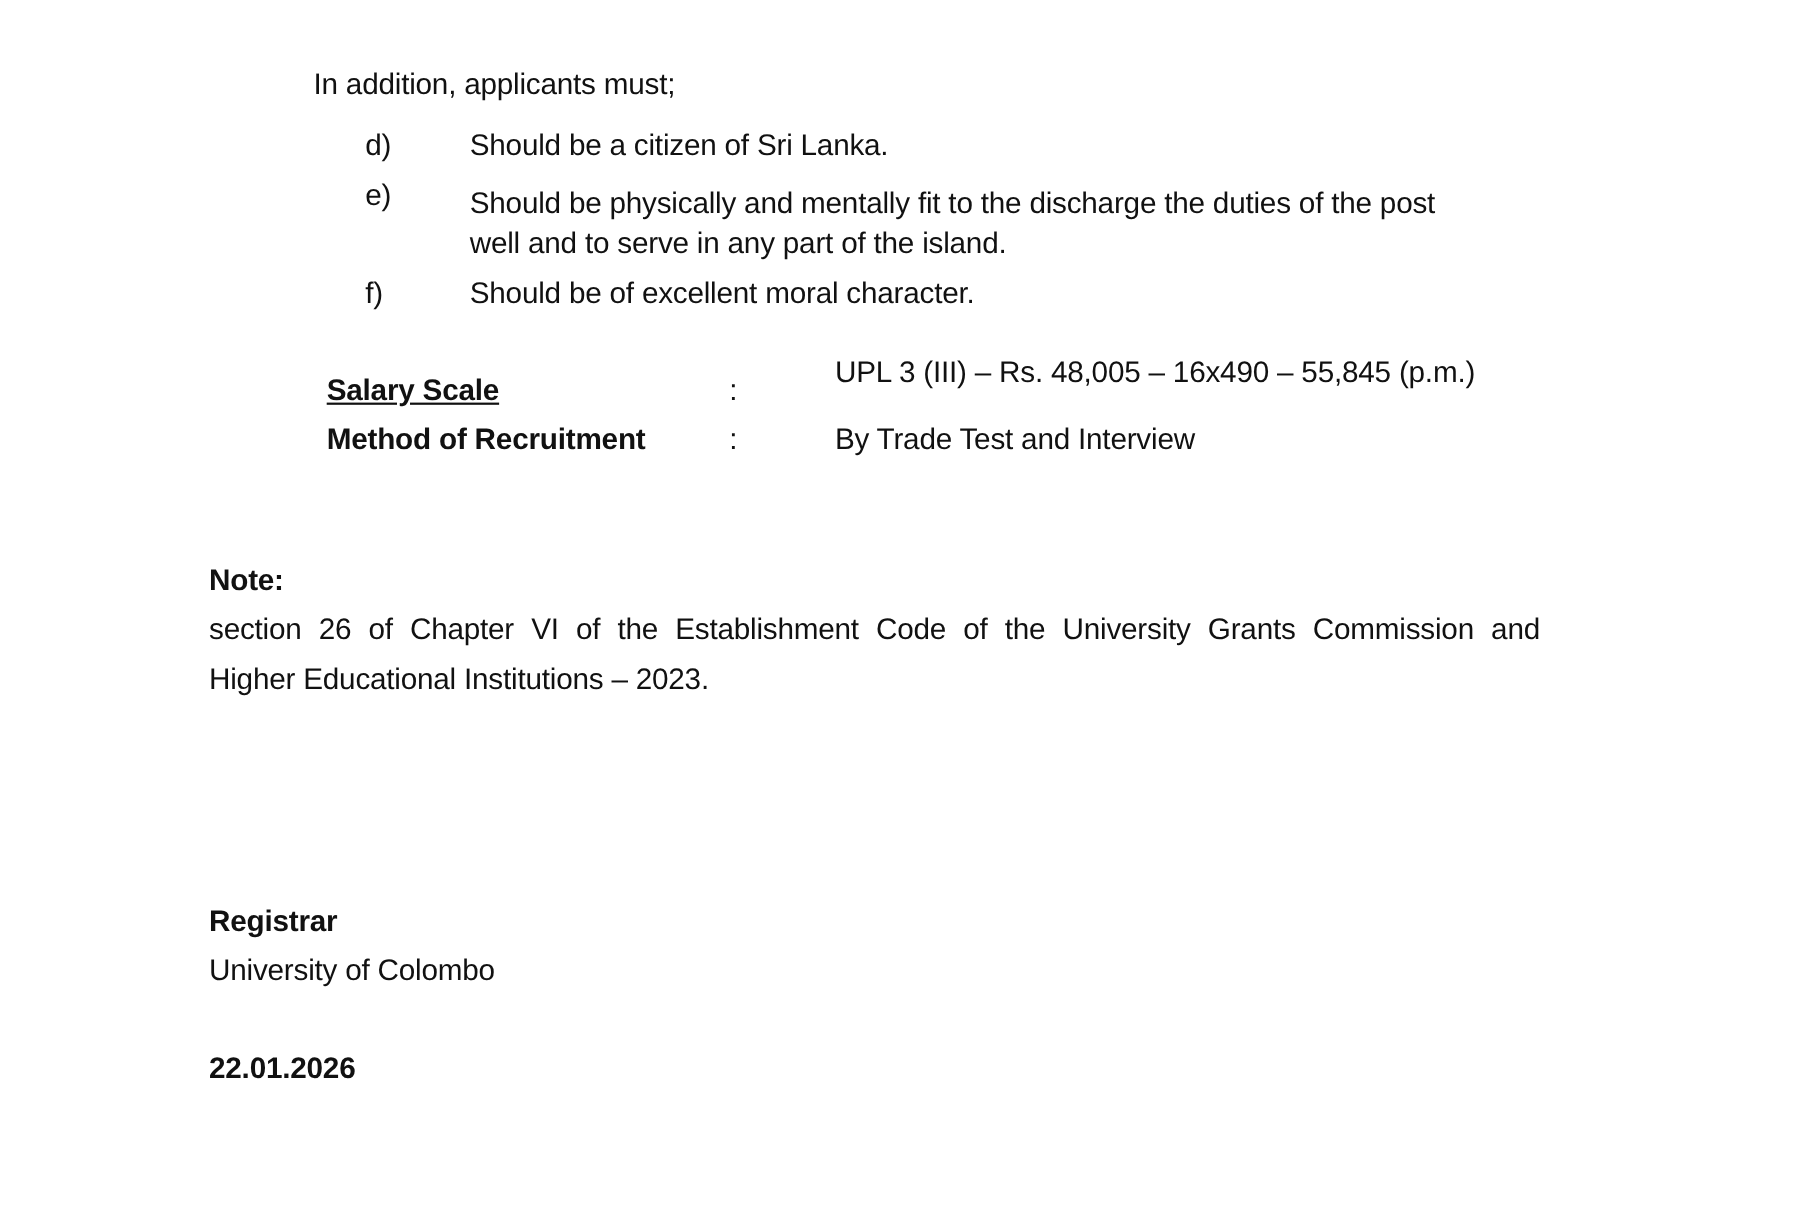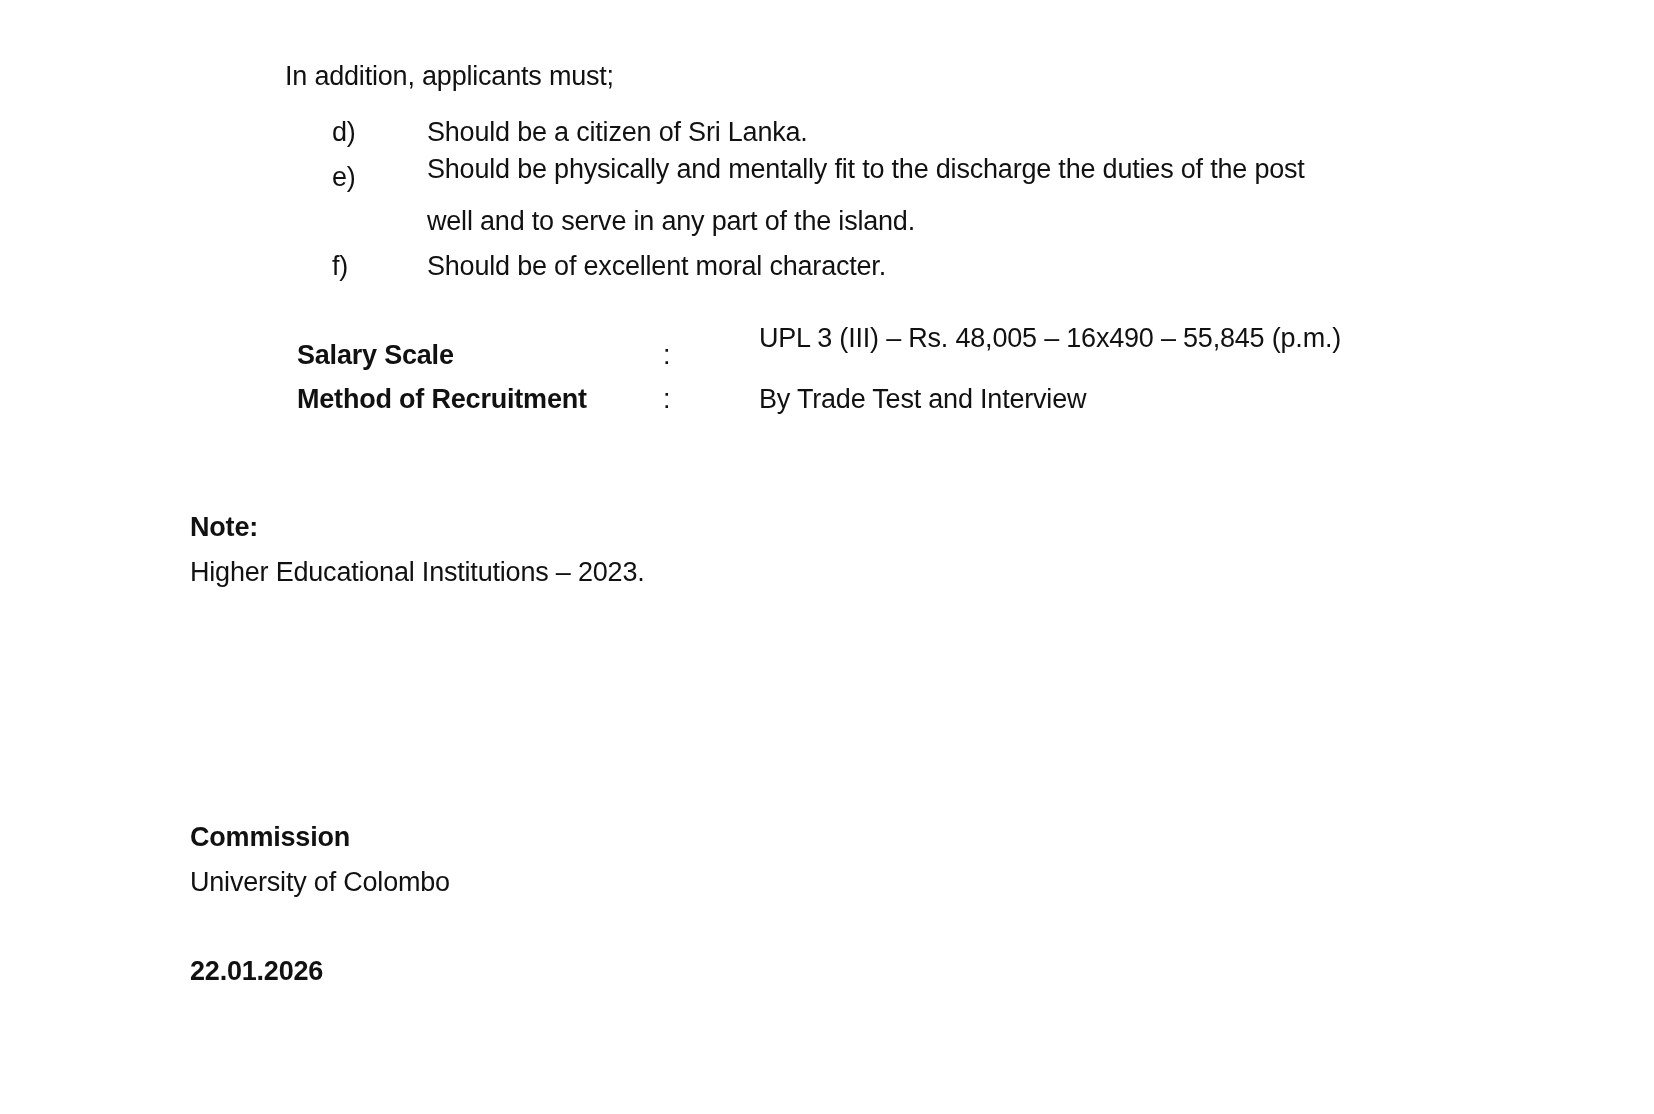--- a/index.html
+++ b/index.html
@@ -46,44 +46,45 @@
 
 <div class="abs" style="left:285px; top:59px;text-align:center;">In addition, applicants must;</div>
 
 <div>
   <div>
     <span class="abs" style="left:332px; top:115px;">d)</span>
     <span class="abs" style="left:427px; top:115px;">Should be a citizen of Sri Lanka.</span>
   </div>
   <div>
     <span class="abs" style="left:332px; top:160px;">e)</span>
-    <span class="abs" style="left:427px; top:152px;">Should be physically and mentally fit to the discharge the duties of the post</span>
+    <span class="abs" style="left:427px; top:168px;">Should be physically and mentally fit to the discharge the duties of the post</span>
     <span class="abs" style="left:427px; top:204px;">well and to serve in any part of the island.</span>
   </div>
   <div>
     <span class="abs" style="left:332px; top:249px;">f)</span>
     <span class="abs" style="left:427px; top:249px;">Should be of excellent moral character.</span>
   </div>
 </div>
 
 <div>
   <div>
-    <span class="abs bold" style="left:297px; top:338px;">Salary Scale</span>
+    <span class="abs bold" style="left:297px; top:338px;text-decoration:underline;">Salary Scale</span>
     <span class="abs" style="left:663px; top:338px;">:</span>
     <span class="abs" style="left:759px; top:321px;">UPL 3 (III) – Rs. 48,005 – 16x490 – 55,845 (p.m.)</span>
   </div>
   <div>
     <span class="abs bold" style="left:297px; top:382px;">Method of Recruitment</span>
     <span class="abs" style="left:663px; top:382px;">:</span>
     <span class="abs" style="left:759px; top:382px;">By Trade Test and Interview</span>
   </div>
 </div>
 
 <div class="abs bold" style="left:190px; top:510px;">Note:</div>
 <div class="para" style="top:550px;">
+  <span class="line">section 26 of Chapter VI of the Establishment Code of the University Grants Commission and</span>
   <span class="line last">Higher Educational Institutions – 2023.</span>
 </div>
 
 <div>
-  <div class="abs bold" style="left:190px; top:820px;">Commission</div>
+  <div class="abs bold" style="left:190px; top:820px;">Registrar</div>
   <div class="abs" style="left:190px; top:865px;">University of Colombo</div>
   <div class="abs" style="left:190px; top:954px;font-weight:bold;">22.01.2026</div>
 </div>
 
 </body></html>

